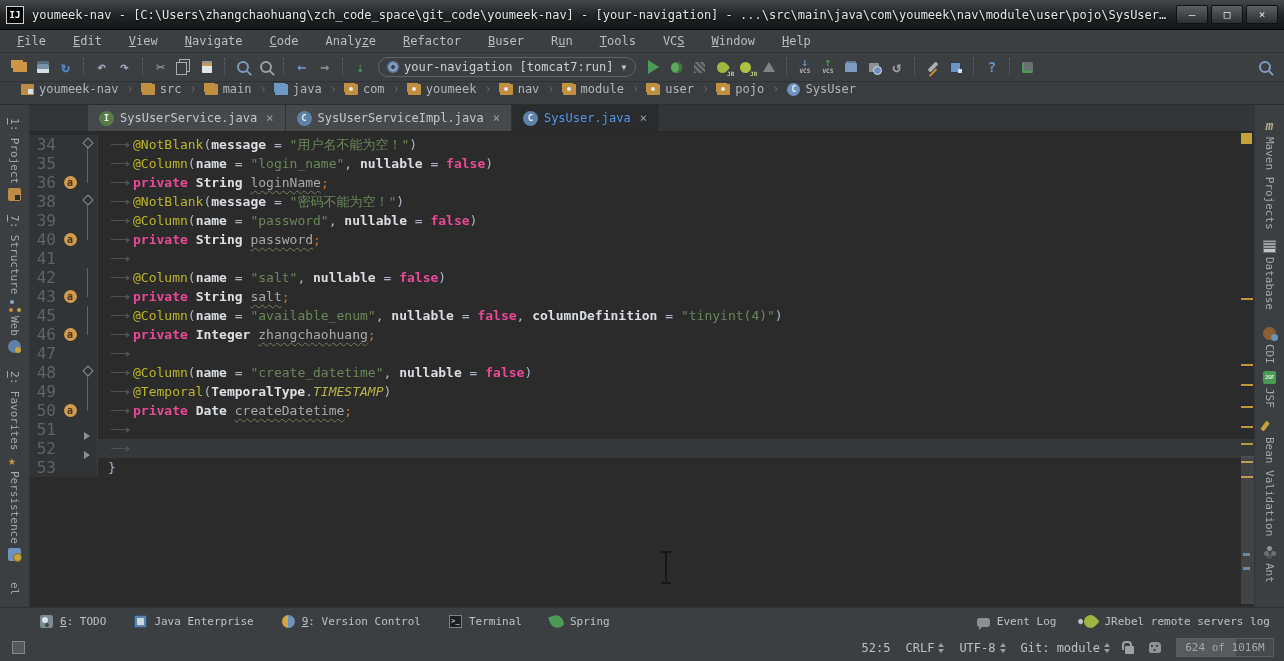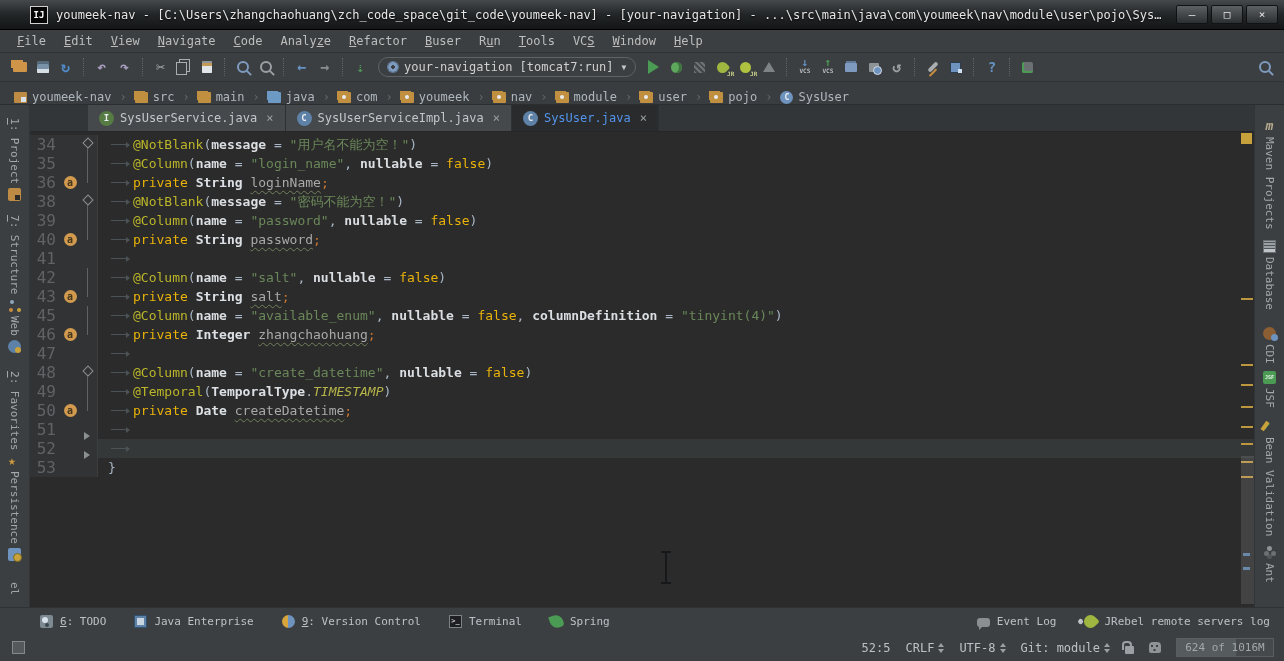--- a/index.html
+++ b/index.html
@@ -2,27 +2,27 @@
 <html><head>
 <meta charset="utf-8">
 <style>
   * { box-sizing: border-box; margin:0; padding:0; }
   html,body { width:1284px; height:661px; overflow:hidden; }
   body { font-family:"DejaVu Sans Mono", monospace; background:#2B2B2B; }
   .app { width:1284px; height:661px; display:flex; flex-direction:column; background:#3C3F41; position:relative; }
 
   
   .titlebar { height:30px; flex:0 0 30px; background:linear-gradient(180deg,#45494c 0%,#232628 50%,#131516 100%); display:flex; align-items:center; padding:0 6px; gap:8px; border-bottom:1px solid #000; }
-  .app-logo { width:18px; height:18px; background:#050505; border:1px solid #cfcfcf; color:#fff; font-size:9px; font-weight:bold; display:flex; align-items:center; justify-content:center;margin-left:24px; }
+  .app-logo { width:18px; height:18px; background:#050505; border:1px solid #cfcfcf; color:#fff; font-size:9px; font-weight:bold; display:flex; align-items:center; justify-content:center; }
   .title-text { flex:1; color:#E6E6E6; font-size:12px; white-space:nowrap; overflow:hidden; text-overflow:ellipsis; text-shadow:0 1px 2px #000; }
   .win-controls { display:flex; gap:3px; }
   .win-btn { width:32px; height:19px; display:flex; align-items:center; justify-content:center; color:#E8E8E8; font-size:11px; background:linear-gradient(#5c6164,#2c2f31); border:1px solid #101213; border-radius:2px; }
 
   
-  .menubar { height:23px; flex:0 0 23px; background:#3C3F41; border-bottom:1px solid #2F3234; display:flex; align-items:center; padding-left:8px; }
+  .menubar { height:23px; flex:0 0 23px; background:#3C3F41; border-bottom:1px solid #2F3234; display:flex; align-items:center; padding-left:8px;gap:9px; }
   .menu-item { color:#BDBDBD; font-size:12px; padding:2px 9px; cursor:default; }
 
   
   .toolbar { height:29px; flex:0 0 29px; background:#3C3F41; border-bottom:1px solid #2F3234; display:flex; align-items:center; padding:0 8px; }
   .tb-sep { width:1px; height:18px; border-left:1px dotted #606568; margin:0 6px; }
   .tbic { width:23px; height:22px; display:inline-flex; align-items:center; justify-content:center; font-size:15px; position:relative; color:#A9ADB0; }
   .ictxt { position:absolute; bottom:1px; right:0; font-style:normal; font-size:6px; color:#C9D18A; font-weight:bold; }
   .ic-open::before { content:""; width:14px; height:10px; background:#CE9548; border-radius:1px; box-shadow:-3px -3px 0 -1px #CE9548; }
   .ic-save::before { content:""; width:12px; height:12px; background:#7A92A8; border-radius:2px 2px 1px 1px; box-shadow:inset 0 -4px 0 #D6DEE5, inset 0 3px 0 #55697B; }
   .ic-sync { color:#4E8AC9; font-weight:bold; }
@@ -54,21 +54,21 @@
   .ic-history::after { content:""; position:absolute; right:3px; bottom:3px; width:7px; height:7px; border-radius:50%; background:#6E93BE; border:1px solid #D6DEE5; }
   .ic-rollback { color:#9A9FA2; font-weight:bold; }
   .ic-settings::before { content:""; width:12px; height:4px; background:#A9ADB0; border-radius:2px; transform:rotate(-45deg); box-shadow:-4px 4px 0 -1px #C98B3F; }
   .ic-structure::before { content:""; width:11px; height:11px; background:#6E93BE; box-shadow:inset 0 0 0 1px #2B3C4E; }
   .ic-structure::after { content:""; position:absolute; width:4px; height:4px; background:#CFE0F0; right:5px; bottom:5px; }
   .ic-help { color:#6592C2; font-weight:bold; font-size:14px; }
   .ic-plugin::before { content:""; width:11px; height:11px; background:#6B7073; border-radius:2px; box-shadow:inset 2px -2px 0 #4C9B54; }
   .tb-spacer { flex:1; }
 
   
-  .breadcrumbs { height:23px; flex:0 0 23px; background:#3A3D3F; border-bottom:1px solid #2B2D2F; display:flex; align-items:flex-end; padding-left:12px; font-size:12px; color:#AEB6BE; }
+  .breadcrumbs { height:23px; flex:0 0 23px; background:#3A3D3F; border-bottom:1px solid #2B2D2F; display:flex; align-items:flex-start; padding-left:19px; font-size:12px; color:#AEB6BE; }
   .crumb { display:flex; align-items:center; gap:5px; padding:0 2px; }
   .bc-sep { color:#63676A; margin:0 6px; font-size:12px; }
   .bc-ic { width:13px; height:11px; position:relative; display:inline-block; }
   .bc-project { background:#BE8B44; border-radius:1px; }
   .bc-project::after { content:""; position:absolute; right:1px; bottom:1px; width:5px; height:5px; background:#D9E3EC; }
   .bc-folder,.bc-package { background:#C08F3F; border-radius:1px; box-shadow:-2px -2px 0 -1px #C08F3F; }
   .bc-srcroot { background:#6D9AC4; border-radius:1px; box-shadow:-2px -2px 0 -1px #6D9AC4; }
   .bc-package::after { content:""; position:absolute; left:4px; top:3px; width:4px; height:4px; border-radius:50%; background:#E8ECF0; }
   .bc-class { width:13px; height:13px; border-radius:50%; background:#6E93BE; color:#EDF1F5; font-size:8px; font-weight:bold; text-align:center; line-height:13px; }
 
@@ -126,21 +126,21 @@
   .fold.p::after { content:""; position:absolute; left:4px; top:12px; border-left:6px solid #8A8F92; border-top:4px solid transparent; border-bottom:4px solid transparent; }
   .codecell { flex:1; white-space:pre; color:#A9B7C6; padding-left:10px; }
   .row.cur .codecell { background:#353839; }
   .tabws { display:inline-block; width:25px; height:19px; position:relative; vertical-align:top; }
   .tabws::before { content:""; position:absolute; left:3px; right:7px; top:9px; height:1px; background:#4C5356; }
   .tabws::after { content:""; position:absolute; right:3px; top:7px; border-left:4px solid #4C5356; border-top:3px solid transparent; border-bottom:3px solid transparent; }
   .tok-ann { color:#BBB529; }
   .tok-attr { color:#DADEE2; font-weight:bold; }
   .tok-p,.tok-op { color:#A9B7C6; }
   .tok-str { color:#6A8759; }
-  .tok-kw { color:#eab308; font-weight:normal; }
+  .tok-kw { color:#ec4899; font-weight:bold; }
   .tok-typ { color:#DCE0E4; font-weight:bold; }
   .tok-fld { color:#A9A9A9; text-decoration:underline; text-decoration-style:wavy; text-decoration-color:#70805C; text-decoration-thickness:1px; text-underline-offset:3px; }
   .tok-semi { color:#CC7832; }
   .tok-stat { color:#B5B349; font-style:italic; }
 
   .stripe-col { position:absolute; right:0; top:0; bottom:0; width:14px; }
   .stripe-square { position:absolute; right:2px; top:1px; width:11px; height:11px; background:#C7A23C; }
   .stripe-mark { position:absolute; right:1px; width:12px; height:2px; background:#BE9640; }
   .stripe-mark.blue { right:4px; width:7px; height:3px; background:#5A7FA5; }
   .stripe-thumb { position:absolute; right:0; width:13px; background:rgba(190,195,200,0.16); }

